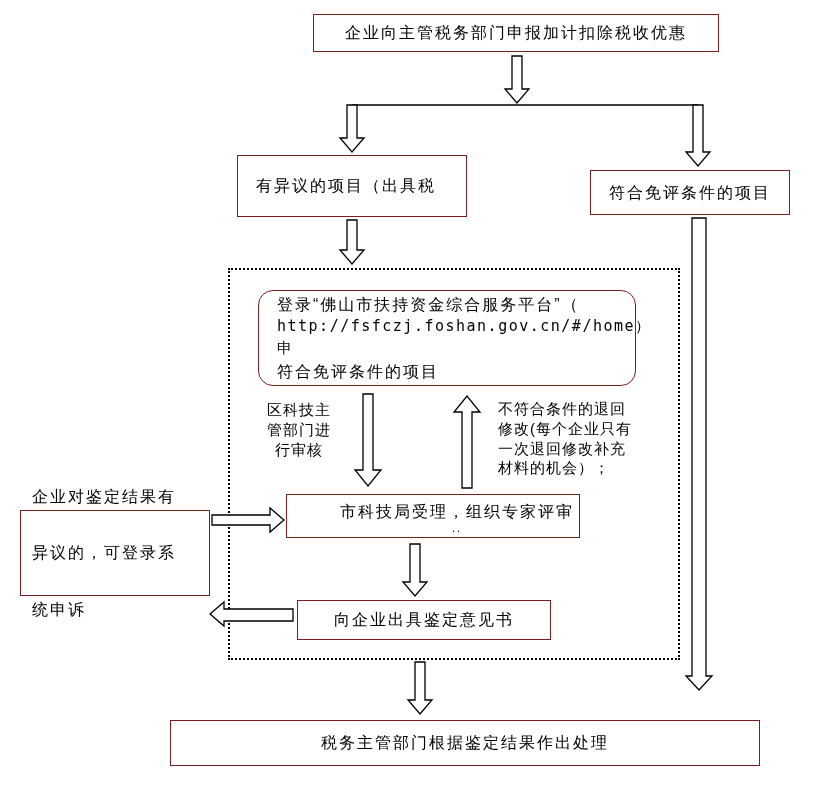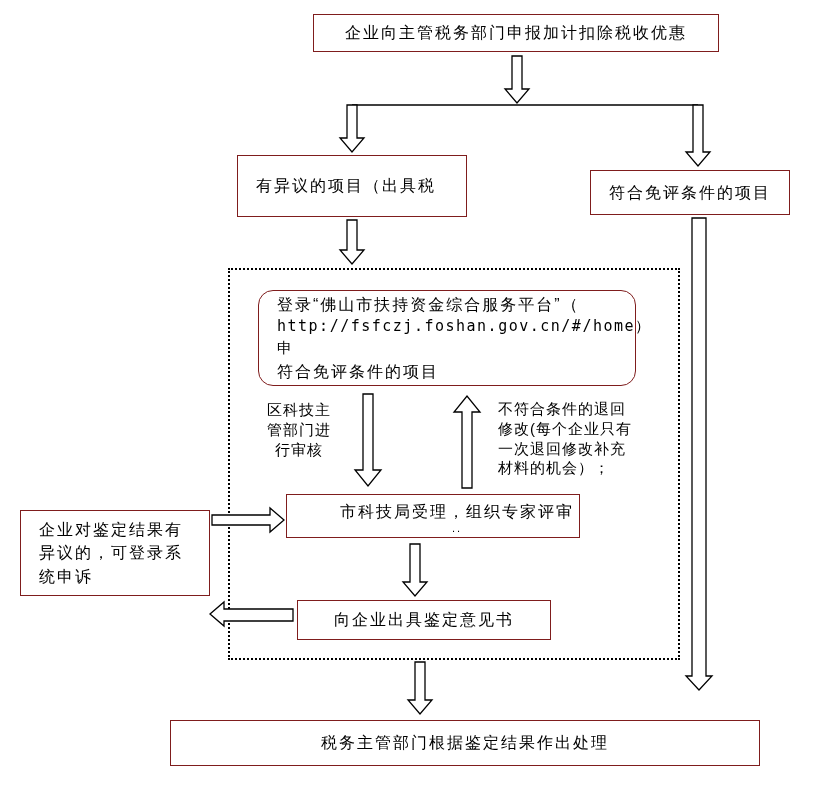--- a/index.html
+++ b/index.html
@@ -98,21 +98,21 @@
 
   <div class="box center" style="left:286px; top:494px; width:294px; height:44px;padding-left:48px;">
     <div>市科技局受理，组织专家评审</div>
     <div class="dots">..</div>
   </div>
 
   <div class="box center" style="left:297px; top:600px; width:254px; height:40px;">
     <div>向企业出具鉴定意见书</div>
   </div>
 
-  <div class="box leftpad" style="left:20px; top:510px; width:190px; height:86px; padding-left:18px;">
+  <div class="box leftpad" style="left:20px; top:510px; width:190px; height:86px; padding-left:11px;gap:33px;">
     <div>企业对鉴定结果有</div>
     <div>异议的，可登录系</div>
     <div>统申诉</div>
   </div>
 
   <div class="box center" style="left:170px; top:720px; width:590px; height:46px;">
     <div>税务主管部门根据鉴定结果作出处理</div>
   </div>
 
 </div>

